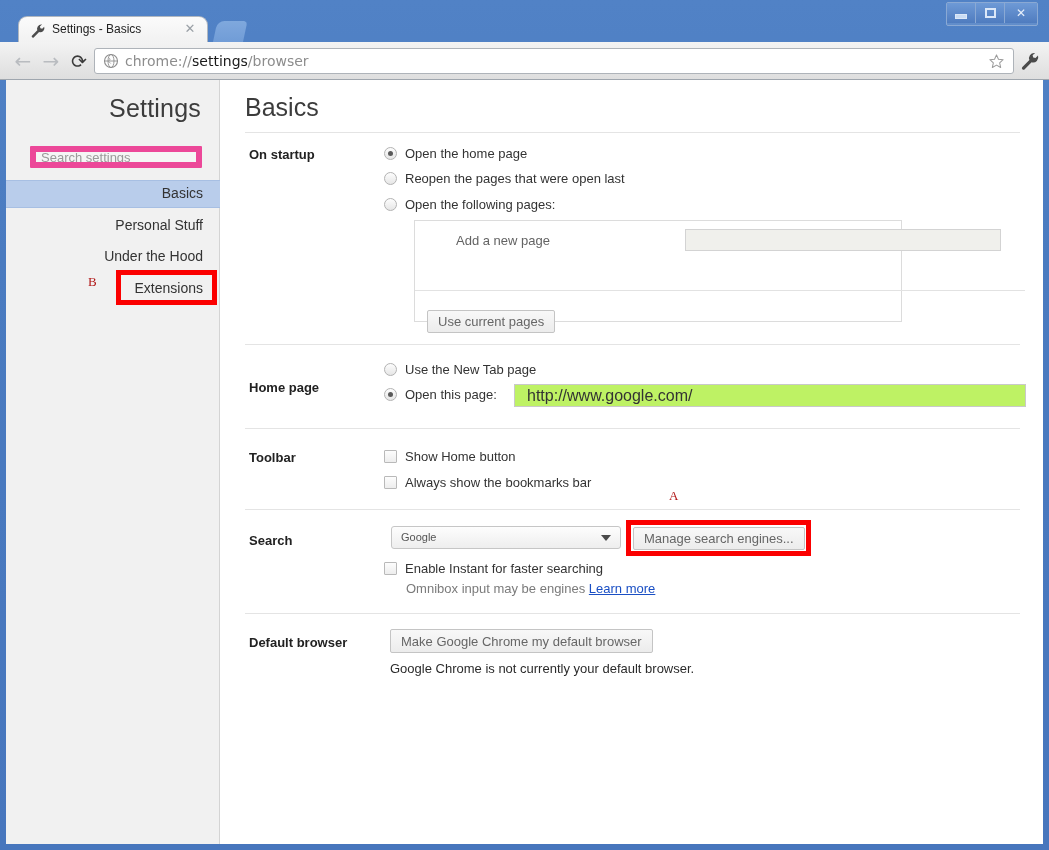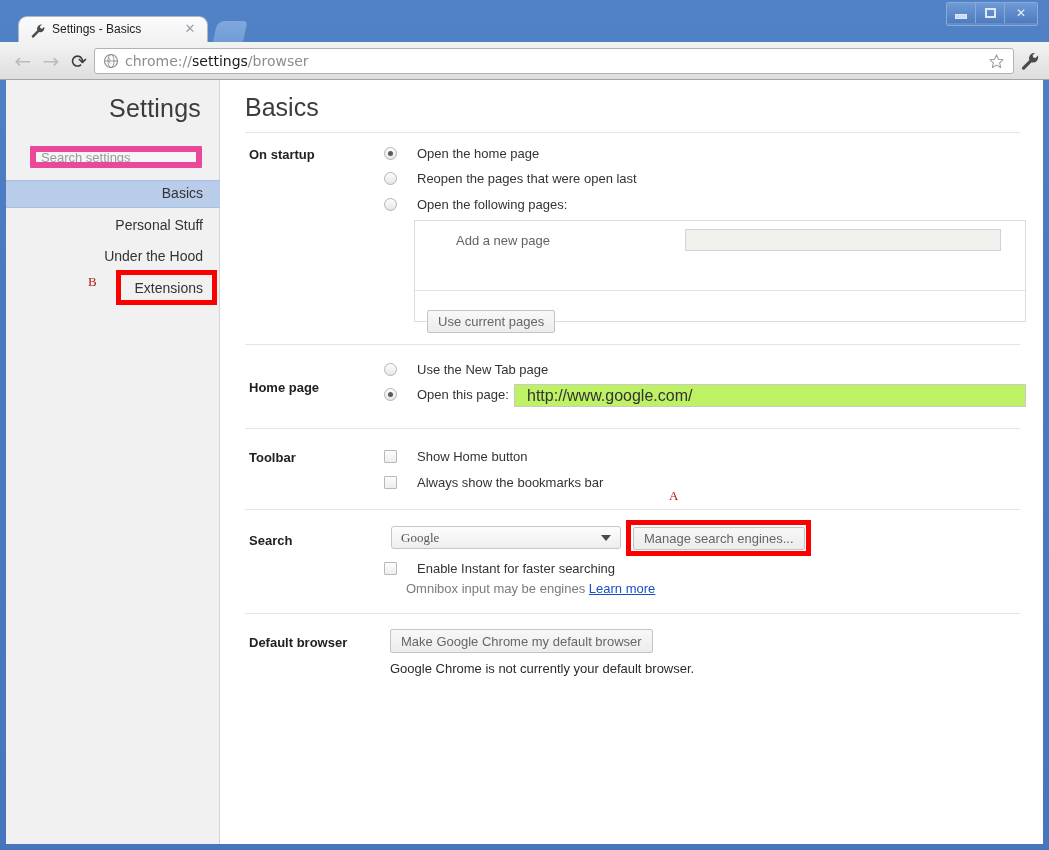--- a/index.html
+++ b/index.html
@@ -137,21 +137,21 @@
   }
   .radio.on::after{
     content:"";position:absolute;left:3px;top:3px;width:5px;height:5px;
     border-radius:50%;background:#5a5a5a;
   }
   .cbx{
     display:inline-block;width:13px;height:13px;
     border:1px solid #b9b9b9;background:linear-gradient(to bottom,#fdfdfd,#ededed);
     vertical-align:-2px;box-sizing:border-box;border-radius:1px;
   }
-  .lbl{margin-left:20px;color:#333;}
+  .lbl{margin-left:8px;color:#333;}
   .startup-box{
     position:absolute;left:408px;top:220px;width:612px;height:102px;
     border:1px solid #dcdcdc;background:#fff;box-sizing:border-box;
   }
   .startup-inner{position:absolute;left:0;top:0;width:610px;height:70px;border-bottom:1px solid #e2e2e2;box-sizing:border-box;}
   .addpage-label{position:absolute;left:41px;top:12px;font-size:13px;color:#636363;}
   .addpage-input{
     position:absolute;left:270px;top:8px;width:316px;height:22px;
     border:1px solid #d3d3d3;background:#f0f0ec;box-sizing:border-box;
     font-family:"Liberation Sans",sans-serif;font-size:13px;padding:0 5px;
@@ -165,21 +165,21 @@
   .homepage-input{
     position:absolute;left:508px;top:384px;width:512px;height:23px;
     border:1px solid #c9c9c9;background:#bef264;box-sizing:border-box;
     font-family:"Liberation Sans",sans-serif;font-size:16px;color:#333;
     padding:0 12px;
   }
   .select{
     position:absolute;left:385px;top:526px;width:230px;height:23px;
     border:1px solid #c6c6c6;border-radius:3px;box-sizing:border-box;
     background:linear-gradient(to bottom,#fdfdfd,#eeeeee);
-    font-size:13px;color:#555;padding-left:9px;line-height:21px;font-family:Liberation Serif, serif;
+    font-size:11px;color:#555;padding-left:9px;line-height:21px;
   }
   .select .caret{
     position:absolute;right:9px;top:8px;width:0;height:0;
     border-left:5px solid transparent;border-right:5px solid transparent;
     border-top:6px solid #4a4a4a;
   }
   .link{color:#1a4fc4;text-decoration:underline;}
   .muted{color:#7b7b7b;}
 </style>
 </head>
@@ -264,21 +264,21 @@
       <div class="row" style="left:163px;top:66px;">
         <i class="radio on"></i><span class="lbl">Open the home page</span>
       </div>
       <div class="row" style="left:163px;top:91px;">
         <i class="radio"></i><span class="lbl">Reopen the pages that were open last</span>
       </div>
       <div class="row" style="left:163px;top:117px;">
         <i class="radio"></i><span class="lbl">Open the following pages:</span>
       </div>
 
-      <div class="startup-box" style="left:193px;top:140px;width:612px;height:102px;">
+      <div class="startup-box" style="left:193px;top:140px;width:488px;height:102px;">
         <div class="startup-inner">
           <div class="addpage-label">Add a new page</div>
           <input class="addpage-input" type="text" style="">
         </div>
         <button class="btn" style="position:absolute;left:12px;top:89px;">Use current pages</button>
       </div>
 
       <div class="hr" style="top:264px;"></div>
 
       <div class="sec-label" style="top:300px;">Home page</div>

